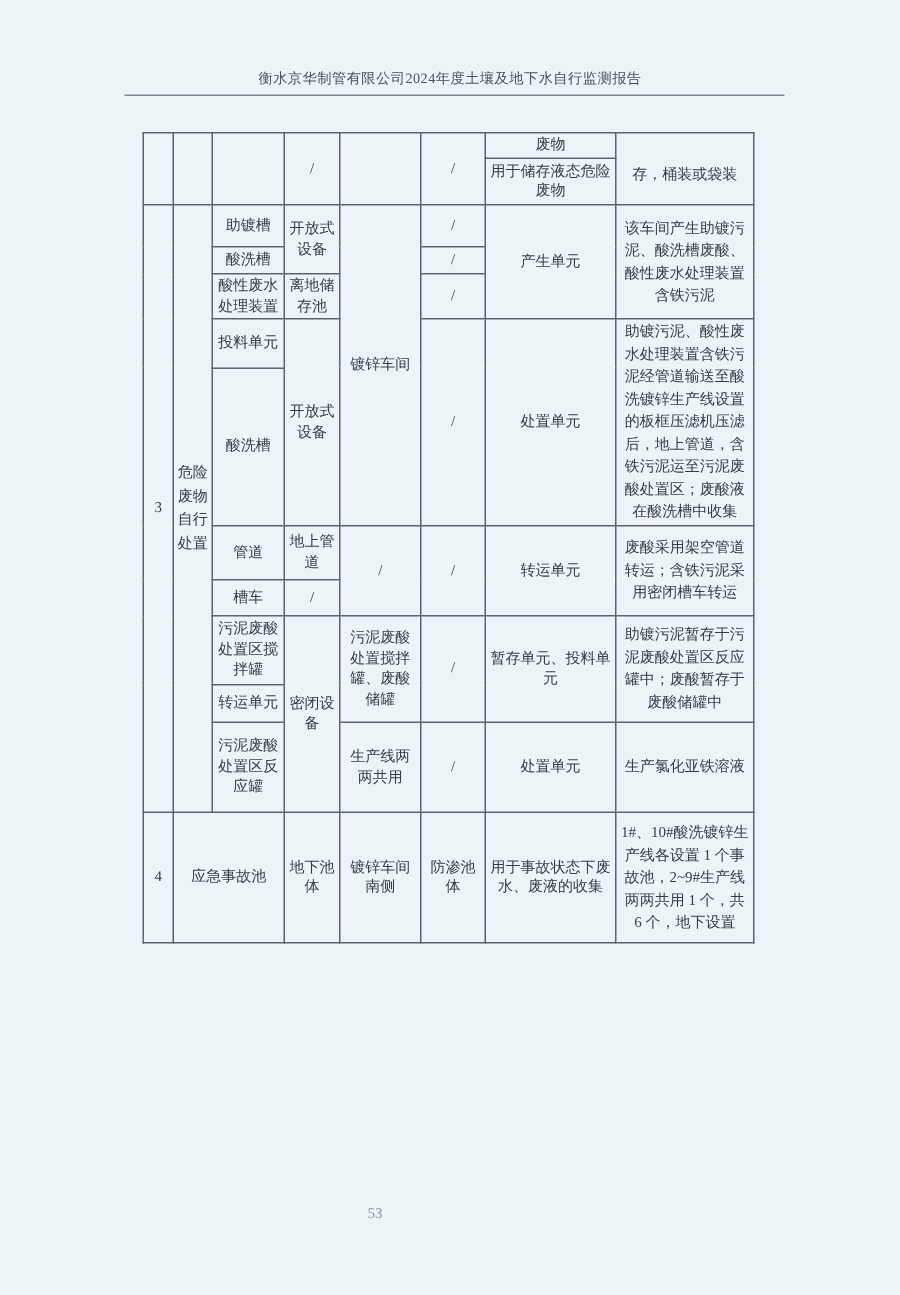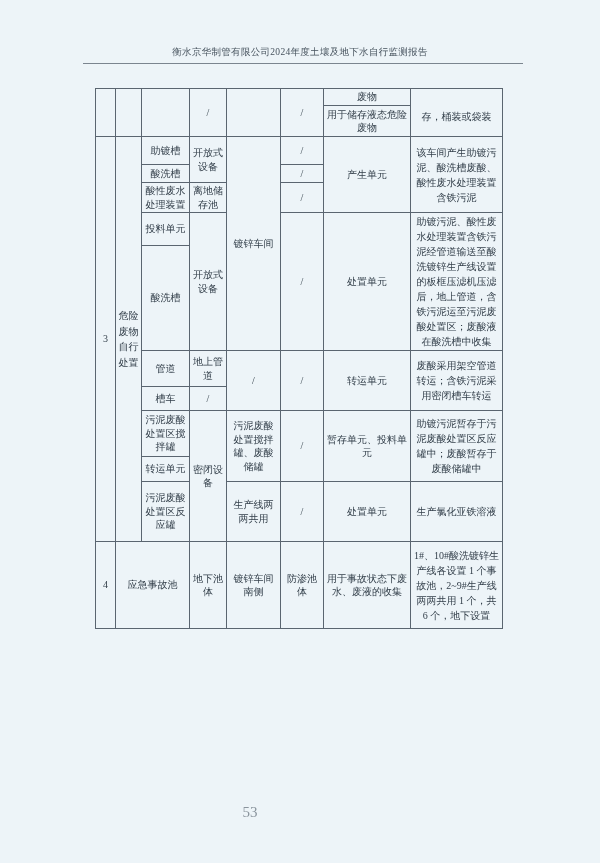--- a/index.html
+++ b/index.html
@@ -33,21 +33,21 @@
     word-break:break-all;
     line-height:1.35;
     overflow:hidden;
   }
   td.c8 { line-height:1.5; padding:1px 3px; }
   td.top-align { vertical-align:top; padding-top:20px; }
   td.vlabel span { display:inline-block; width:21px; line-height:1.55; }
   td.loc span { display:inline-block; max-width:40px; }
   .pagenum {
     position:absolute; top:804px; left:0; width:500px;
-    text-align:center; font-size:15px; color:#8a949d;
+    text-align:center; font-size:10px; color:#8a949d;
   }
 </style>
 </head>
 <body>
 
 <div class="page-title">衡水京华制管有限公司2024年度土壤及地下水自行监测报告</div>
 <div class="header-rule"></div>
 
 <table class="main-table">
   <colgroup>

